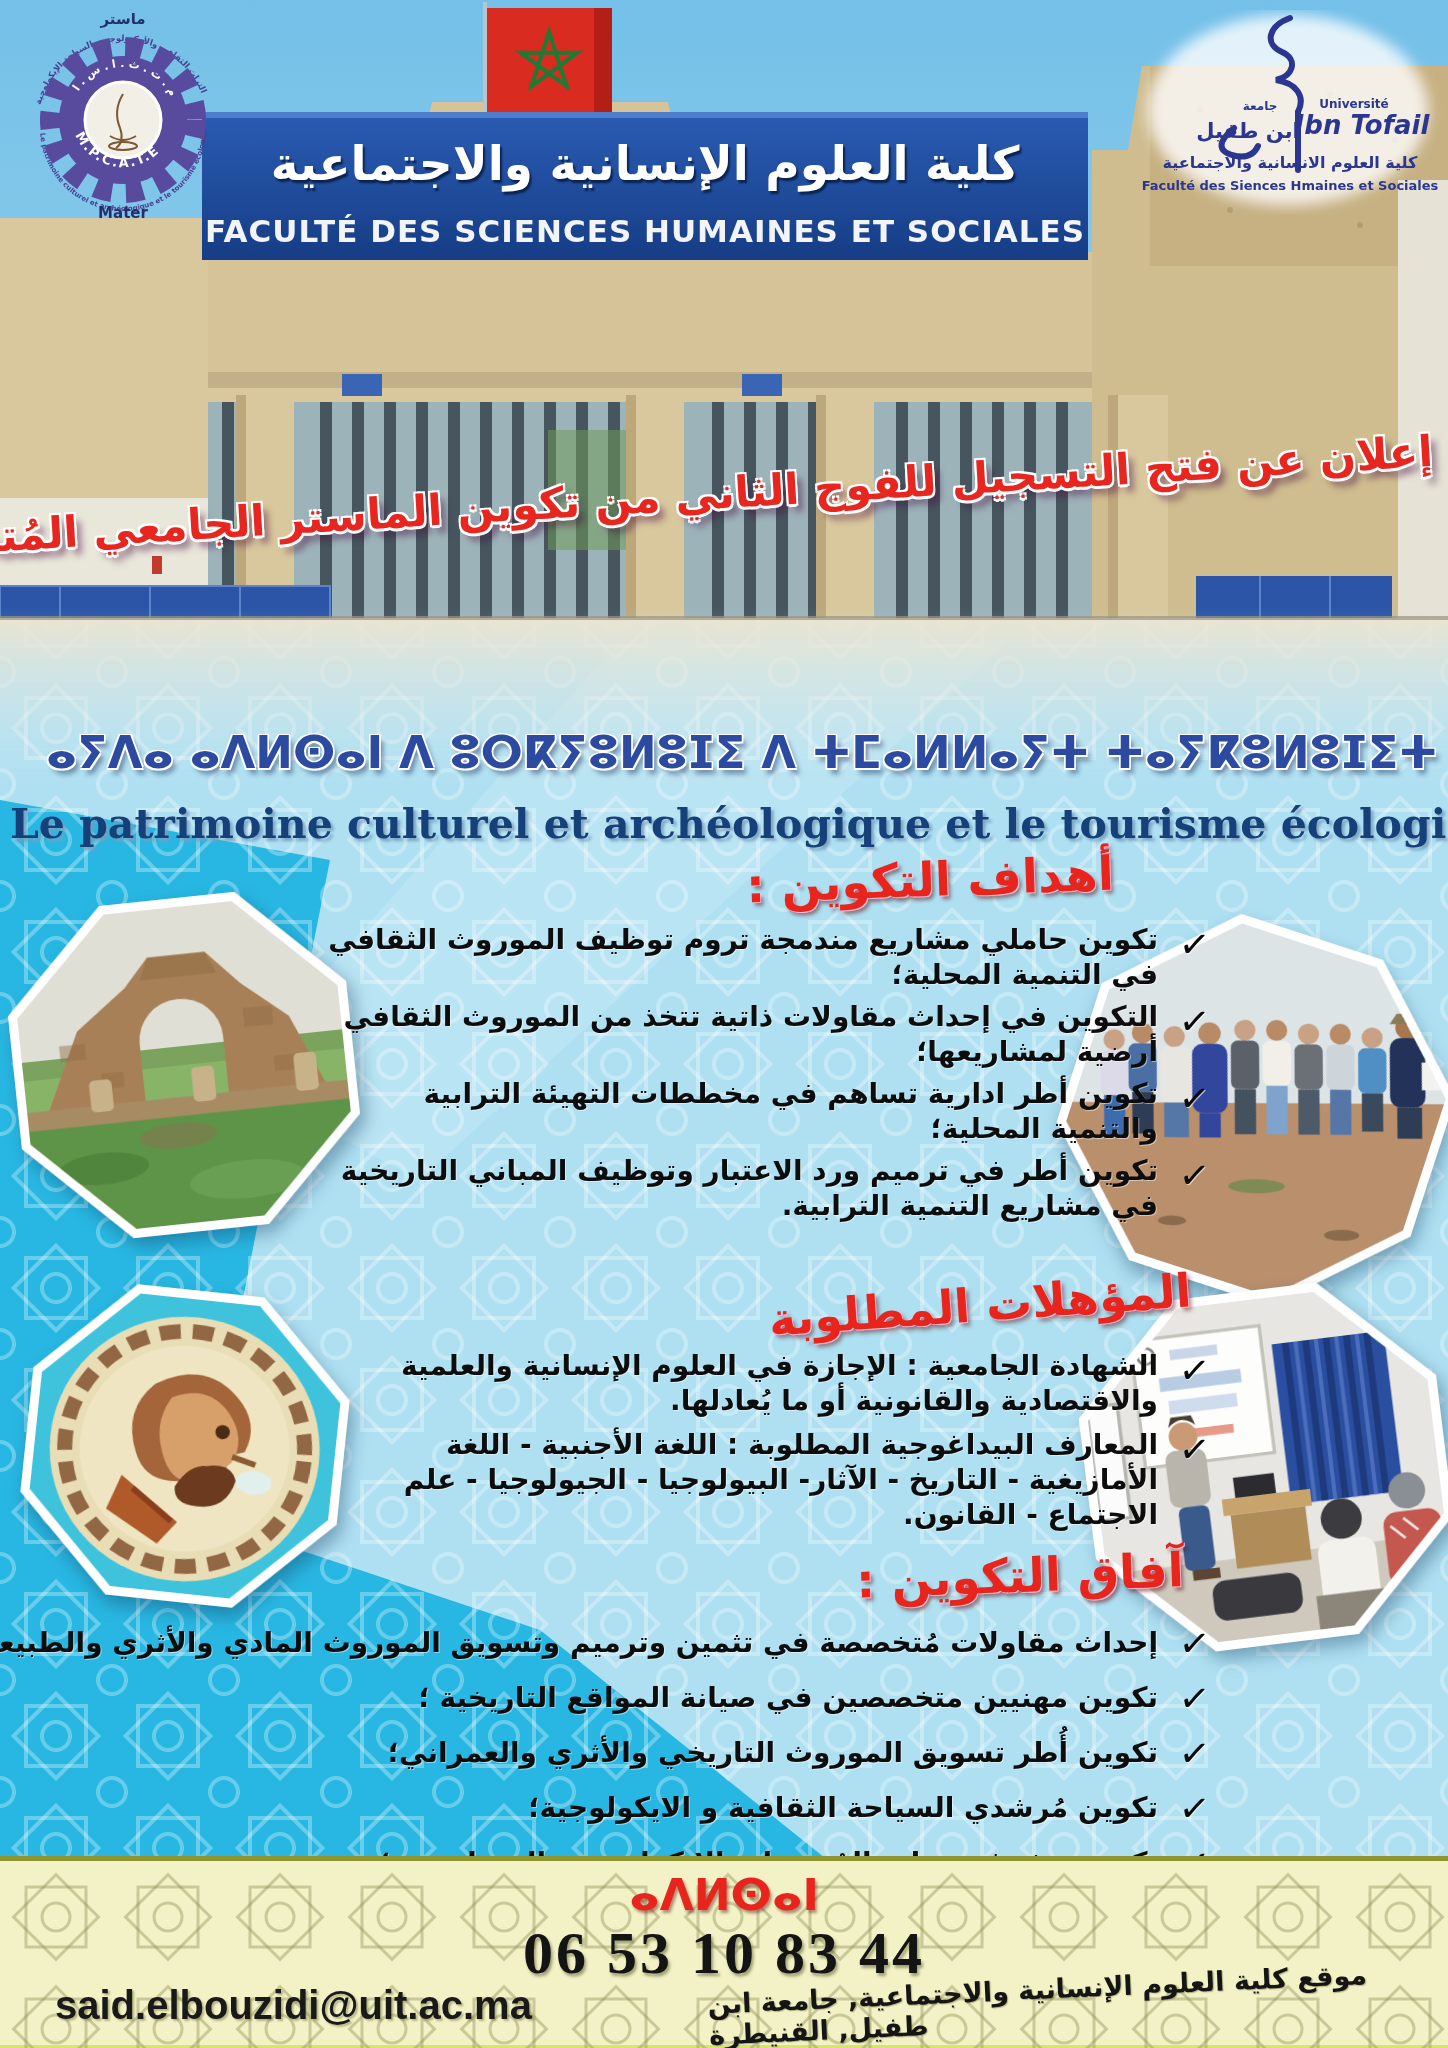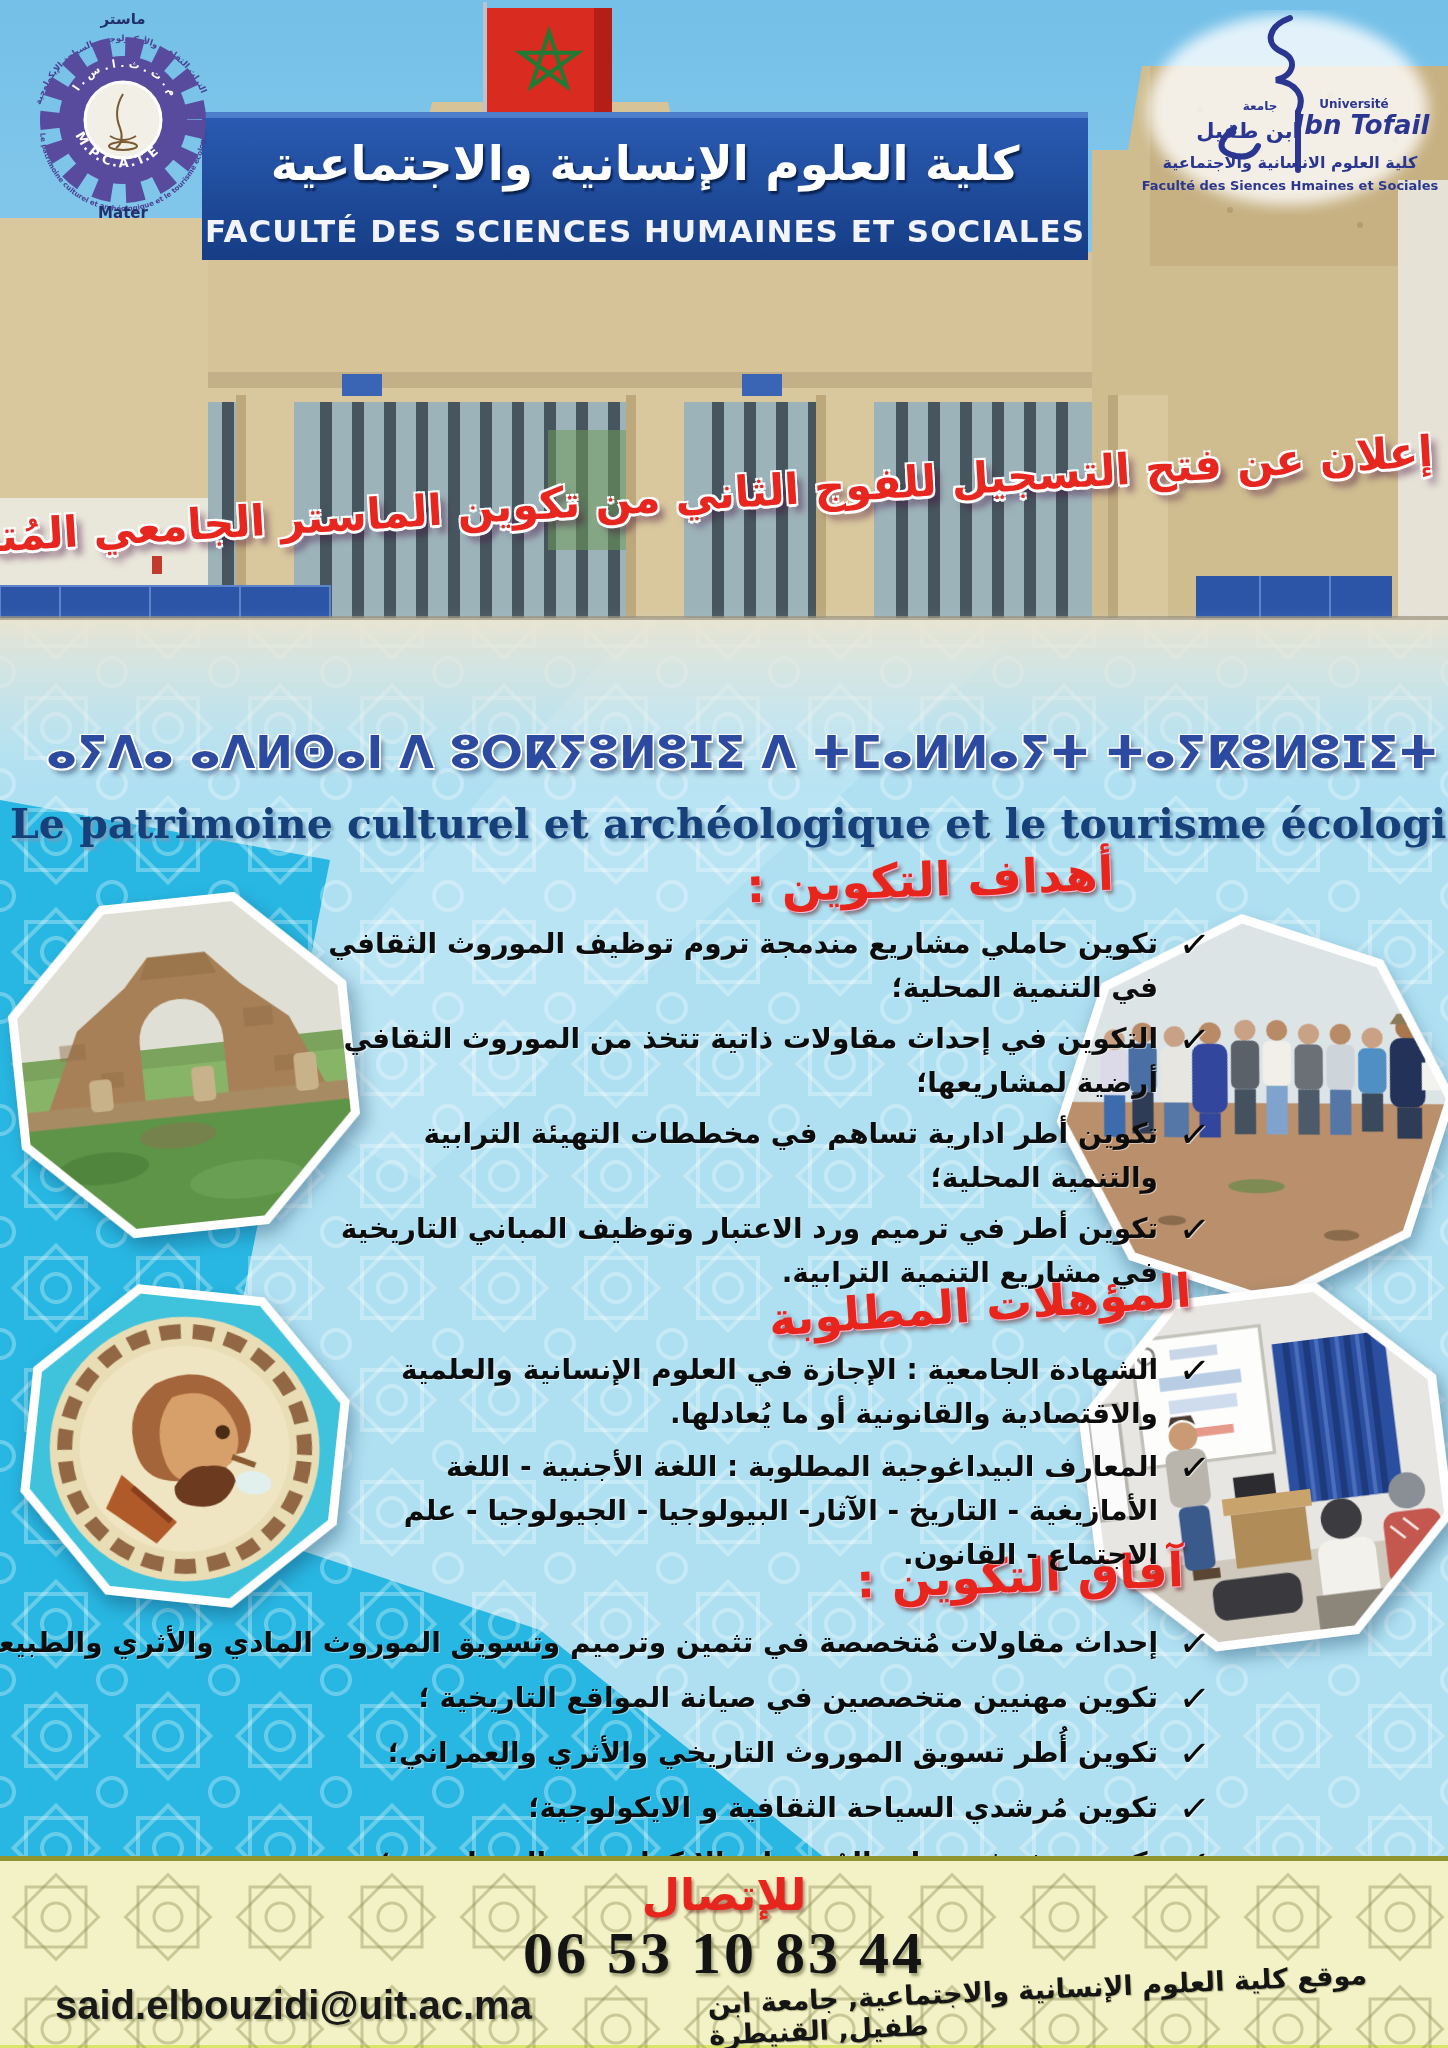--- a/index.html
+++ b/index.html
@@ -49,21 +49,21 @@
   #sec1-title{left:620px;top:852px;width:620px;font-size:47px;transform:rotate(-2deg);}
   #sec2-title{left:720px;top:1278px;width:520px;font-size:46px;transform:rotate(-4deg);}
   #sec3-title{left:800px;top:1548px;width:440px;font-size:47px;transform:rotate(-2deg);}
   
   .blist{z-index:5;direction:rtl;color:#0d0d0d;}
   .blist .item{display:flex;align-items:flex-start;}
   .blist .check{
     flex:0 0 52px;font-size:37px;font-weight:700;line-height:44px;color:#0a0a0a;
     transform:rotate(6deg);text-shadow:1px 1px 0 rgba(255,255,255,.6);
   }
-  .blist .btxt{flex:1;font-size:28px;font-weight:700;line-height:44px;text-align:right;
+  .blist .btxt{flex:1;font-size:28px;font-weight:700;line-height:35px;text-align:right;
     text-shadow:1px 1px 0 rgba(255,255,255,.45);}
   #list1{right:238px;top:922px;width:890px;}
   #list1 .item{margin-bottom:7px;}
   #list2{right:238px;top:1348px;width:890px;}
   #list2 .item{margin-bottom:9px;}
   #list3{right:238px;top:1618px;width:1158px;}
   #list3 .item{margin-bottom:5px;}
   #list3 .btxt{white-space:nowrap;line-height:50px;}
   #list3 .check{line-height:50px;}
   
@@ -527,19 +527,19 @@
         <pattern id="octastar2" width="112" height="112" patternUnits="userSpaceOnUse">
           <g fill="none" stroke="rgba(150,150,95,0.45)" stroke-width="3">
             <rect x="26" y="26" width="60" height="60"></rect>
             <rect x="26" y="26" width="60" height="60" transform="rotate(45 56 56)"></rect>
             <circle cx="56" cy="56" r="14"></circle>
           </g>
         </pattern>
       </defs>
       <rect width="1448" height="192" fill="url(#octastar2)"></rect>
     </svg>
-    <div class="contact-title" dir="rtl">للإتصال</div>
+    <div class="contact-title" dir="rtl">ⴰⴷⵍⵙⴰⵏ</div>
     <div class="contact-phone">06 53 10 83 44</div>
     <div class="contact-email">said.elbouzidi@uit.ac.ma</div>
     <div class="contact-addr" dir="rtl">موقع كلية العلوم الإنسانية والاجتماعية, جامعة ابن طفيل, القنيطرة</div>
   </div>
 
 </div>
 
 </body></html>

